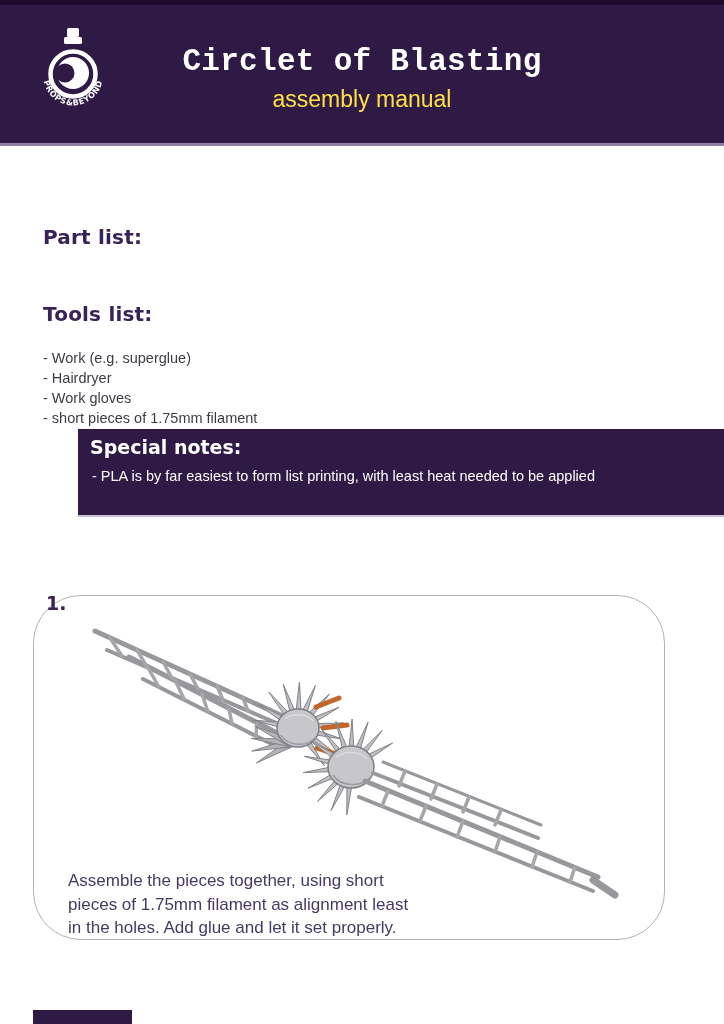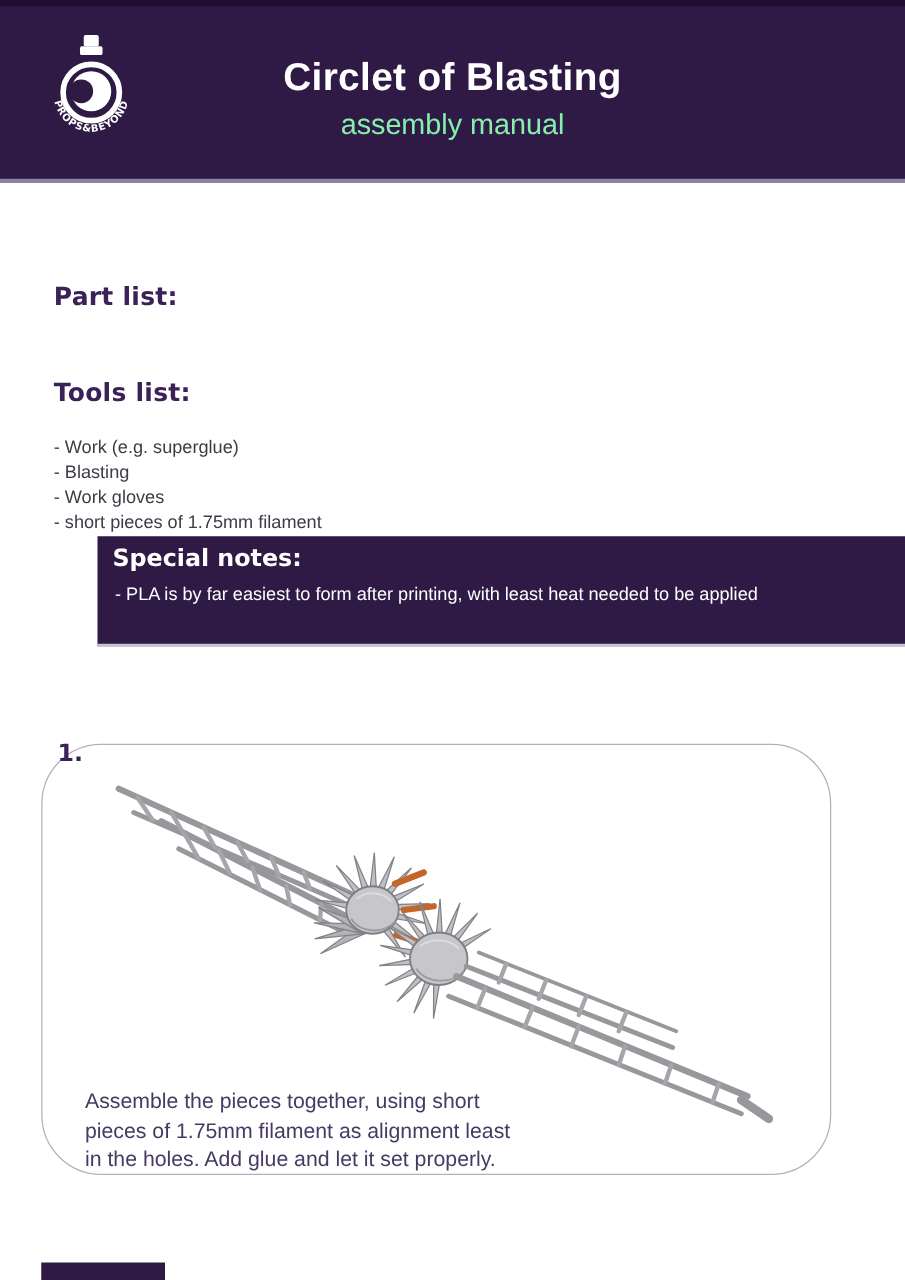--- a/index.html
+++ b/index.html
@@ -8,23 +8,23 @@
 
   
   .header{position:absolute;left:0;top:0;width:724px;height:146px;
           background:var(--band_purple,#2e1a45);}
   .header-topstrip{position:absolute;left:0;top:0;right:0;height:5px;
           background:var(--band_top_strip,#1d0d31);}
   .header-underline{position:absolute;left:0;bottom:0;right:0;height:3px;
           background:var(--header_underline,#8d7fa6);}
   .logo{position:absolute;left:40px;top:26px;width:70px;height:96px;}
   .title{position:absolute;left:0;right:0;top:44px;text-align:center;color:#fff;
-         font-family:Liberation Sans, sans-serif;font-weight:bold;font-size:31px;
+         font-family:Liberation Mono, monospace;font-weight:bold;font-size:31px;
          letter-spacing:.3px;}
-  .subtitle{position:absolute;left:0;right:0;top:86px;text-align:center;color:#86efac;
+  .subtitle{position:absolute;left:0;right:0;top:86px;text-align:center;color:#fde047;
          font-size:23px;font-family:"Liberation Sans",sans-serif;}
 
   
   .h-purple{position:absolute;font-family:"DejaVu Sans",sans-serif;font-weight:bold;
             font-size:20px;color:var(--heading_text,#3a2157);letter-spacing:.2px;}
   #part-heading{left:43px;top:177px;margin-top:48px;}
   #tools-heading{left:43px;top:302px;}
   .plist{position:absolute;left:43px;margin:0;color:var(--body_text,#3c3c46);
          font-size:14.5px;}
   #part-items{top:224px;line-height:25px;}
@@ -79,29 +79,29 @@
     <div class="title">Circlet of Blasting</div>
     <div class="subtitle">assembly manual</div>
     <div class="header-underline"></div>
   </div>
 
   <div id="part-heading" class="h-purple">Part list:</div>
 
   <div id="tools-heading" class="h-purple">Tools list:</div>
   <div id="tools-items" class="plist">
       <div>- Work (e.g. superglue)</div>
-      <div>- Blasting</div>
+      <div>- Hairdryer</div>
       <div>- Work gloves</div>
       <div>- short pieces of 1.75mm filament</div>
     </div>
 
   <div class="special">
     <div class="special-heading">Special notes:</div>
     <div class="special-items">
-        <div>- PLA is by far easiest to form after printing, with least heat needed to be applied</div>
+        <div>- PLA is by far easiest to form list printing, with least heat needed to be applied</div>
       </div>
   </div>
 
   <div class="step-box"></div>
   <div class="step-number">1.</div>
 
   <svg class="model" width="632" height="345" viewBox="0 0 632 345">
 
     <g stroke="#97979c" stroke-linecap="round">
       <line x1="62" y1="36" x2="252" y2="122" stroke-width="5"></line>

